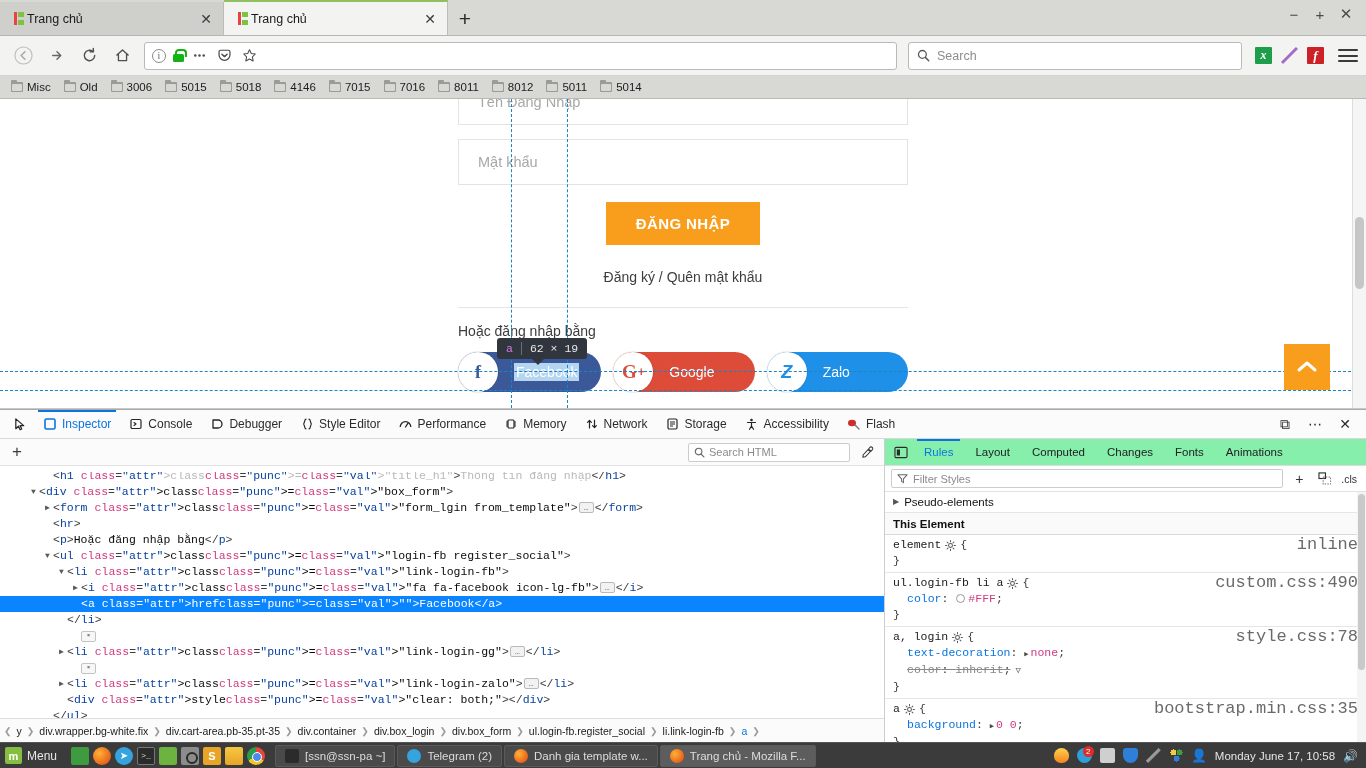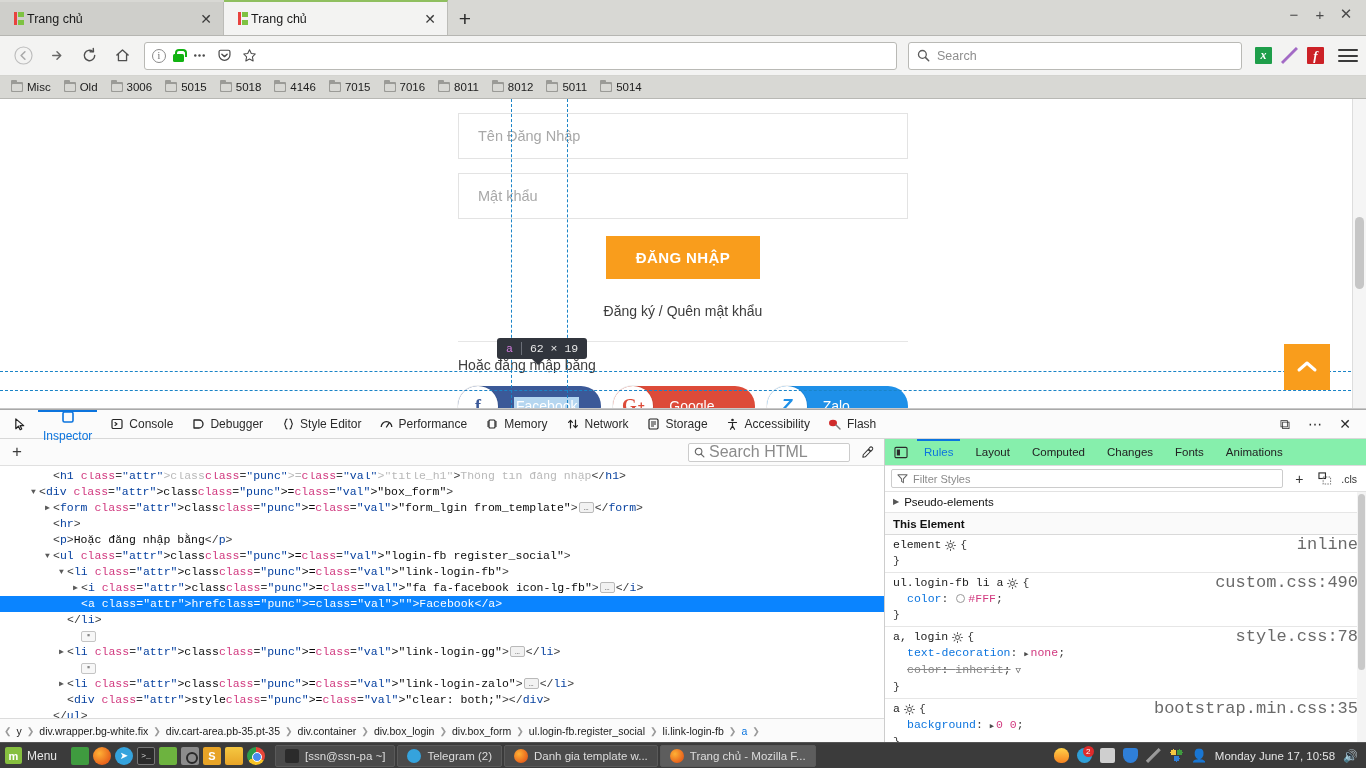--- a/index.html
+++ b/index.html
@@ -139,21 +139,21 @@
   .folder::after {
     content: ""; position: absolute; left: 1px; top: 2px; right: 1px;
     bottom: 1px; background: #d8d8d4; border-radius: 1px;
   }
 
   
   .viewport {
     height: 310px; background: #fff; position: relative; overflow: hidden;
     display: flex; justify-content: center; border-bottom: 1px solid #c8c8c8;
   }
-  .page-col { width: 450px; position: relative; padding-top: 0; margin-top: 34px; }
+  .page-col { width: 450px; position: relative; padding-top: 0; }
   .finput {
     height: 46px; border: 1px solid #e3e3e3; display: flex; align-items: center;
     padding: 0 19px; font-size: 14.5px; color: #a8a8a8; background: #fff;
     margin-bottom: 14px;
   }
   .finput.first { margin-top: -20px; }
   .btn-login-wrap { display: flex; justify-content: center; margin-top: 17px; }
   .btn-login {
     background: #f99d1c; color: #fff; font-size: 15px; font-weight: bold;
     letter-spacing: .4px; padding: 14px 30px; border: none; line-height: 1;
@@ -232,21 +232,21 @@
     border-bottom: 1px solid #d8d8d8; padding-left: 6px; gap: 0;
   }
   .dt-picker {
     width: 28px; height: 26px; display: flex; align-items: center;
     justify-content: center; color: #252525;
   }
   .dt-tab {
     display: flex; align-items: center; gap: 5px; padding: 0 9px; height: 28px;
     font-size: 12px; color: #2b2b2b; white-space: nowrap; position: relative;
   }
-  .dt-tab.active { color: #0b74de; flex-direction: column; }
+  .dt-tab.active { color: #0b74de; }
   .dt-tab.active::after {
     content: ""; position: absolute; left: 4px; right: 4px; top: 0;
     height: 2px; background: #0b74de;
   }
   .dt-tab .ti { width: 14px; height: 14px; display: flex; align-items: center;
     justify-content: center; flex: 0 0 14px; }
   .dt-spacer { flex: 1; }
   .dt-right { display: flex; align-items: center; gap: 4px; padding-right: 8px; }
   .dt-ibtn {
     width: 26px; height: 26px; display: flex; align-items: center;
@@ -262,21 +262,21 @@
   .markup-toolbar {
     height: 27px; background: #fbfbfb; display: flex; align-items: center;
     border-bottom: 1px solid #e0e0e0; padding: 0 6px; gap: 6px;
   }
   .mt-plus { font-size: 17px; color: #3b3b3b; width: 22px; text-align: center; font-weight: 300; }
   .mt-spacer { flex: 1; }
   .mt-search {
     width: 162px; height: 19px; background: #fff; border: 1px solid #ccc;
     border-radius: 2px; display: flex; align-items: center; gap: 4px; padding: 0 5px;
   }
-  .mt-search .sph2 { font-size: 16px; color: #8b8b8b; }
+  .mt-search .sph2 { font-size: 11px; color: #8b8b8b; }
   .mt-eyedrop { width: 22px; display: flex; justify-content: center; color: #333; }
   .markup {
     flex: 1; overflow: hidden; padding: 2px 0 0 0;
     font-family: "Liberation Mono", monospace; font-size: 11.5px; line-height: 16px;
     background: #fff; color: #0b0b0b; position: relative;
   }
   .mline { display: flex; align-items: center; white-space: pre; height: 16px; }
   .mline.sel { background: #0a84ff; color: #fff; }
   .mline.sel .tag, .mline.sel .attr, .mline.sel .val,
   .mline.sel .punc, .mline.sel .txt { color: #fff; }

